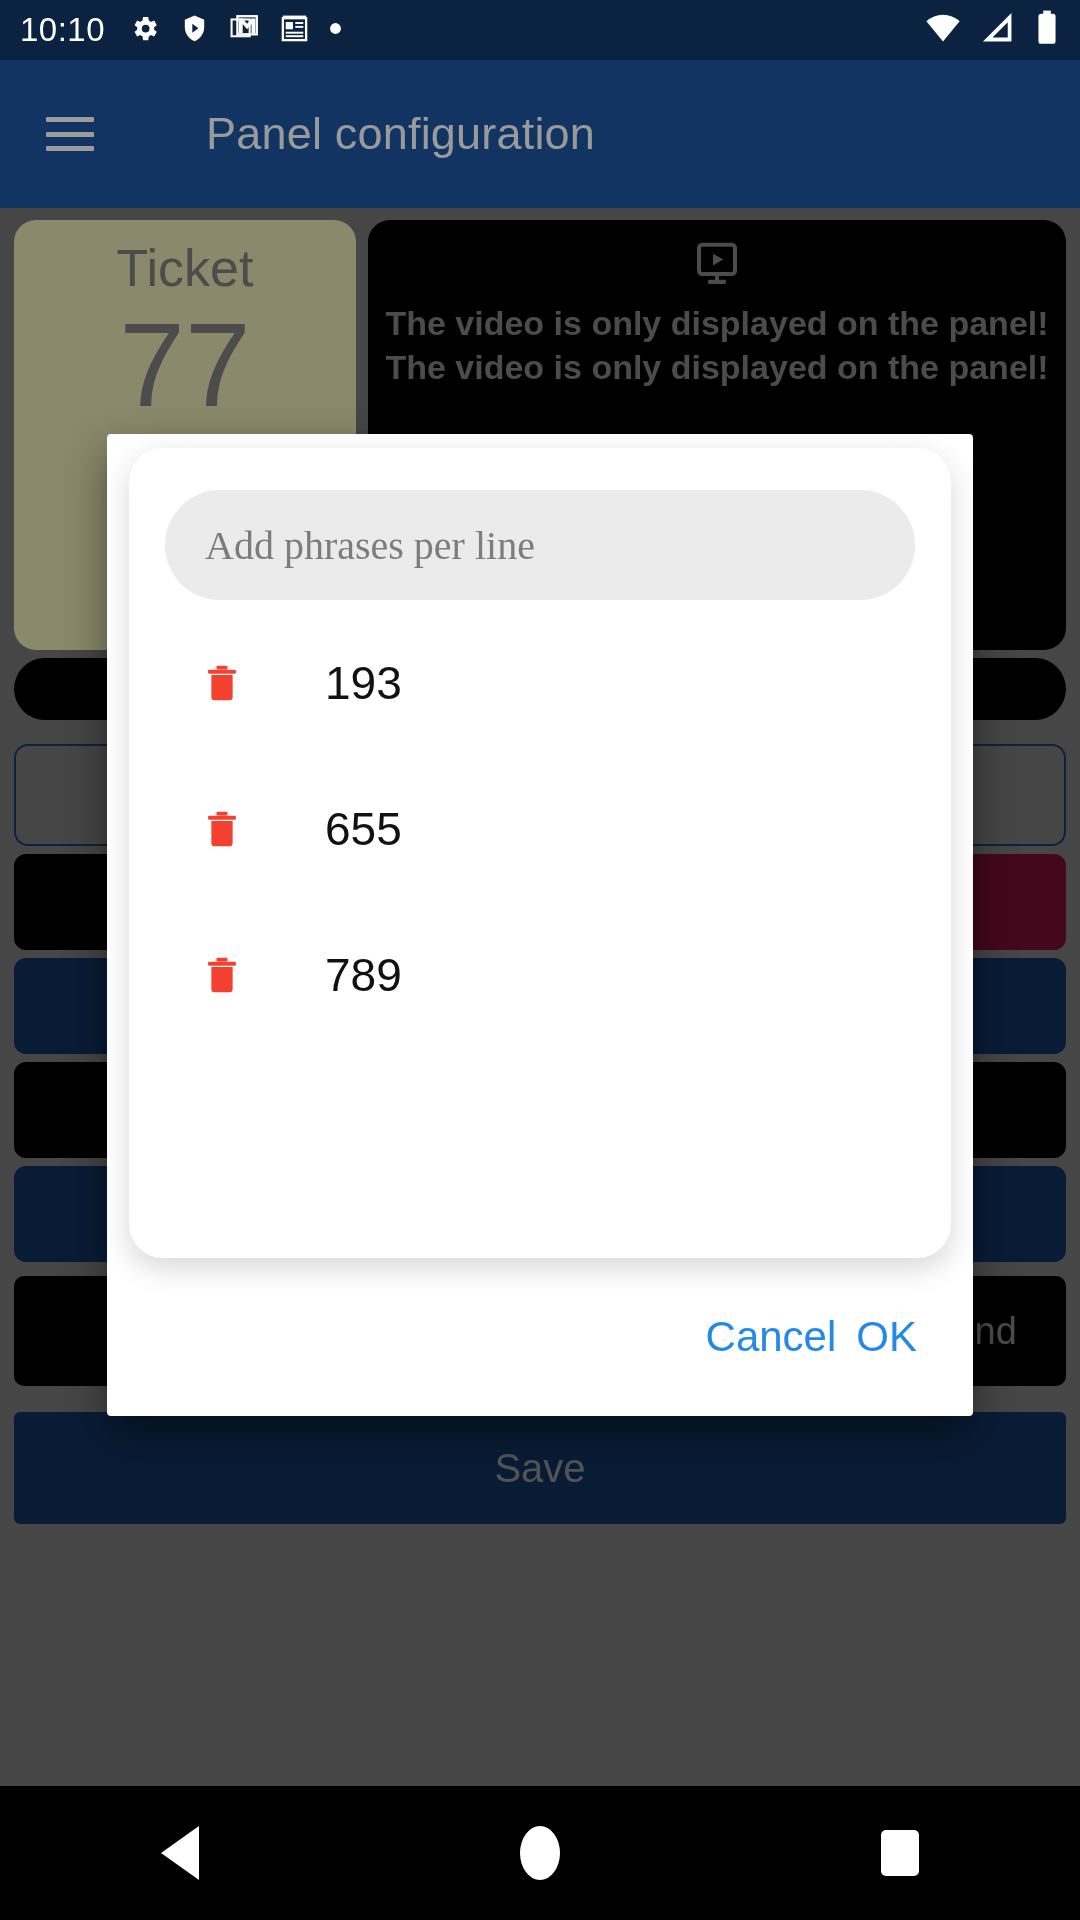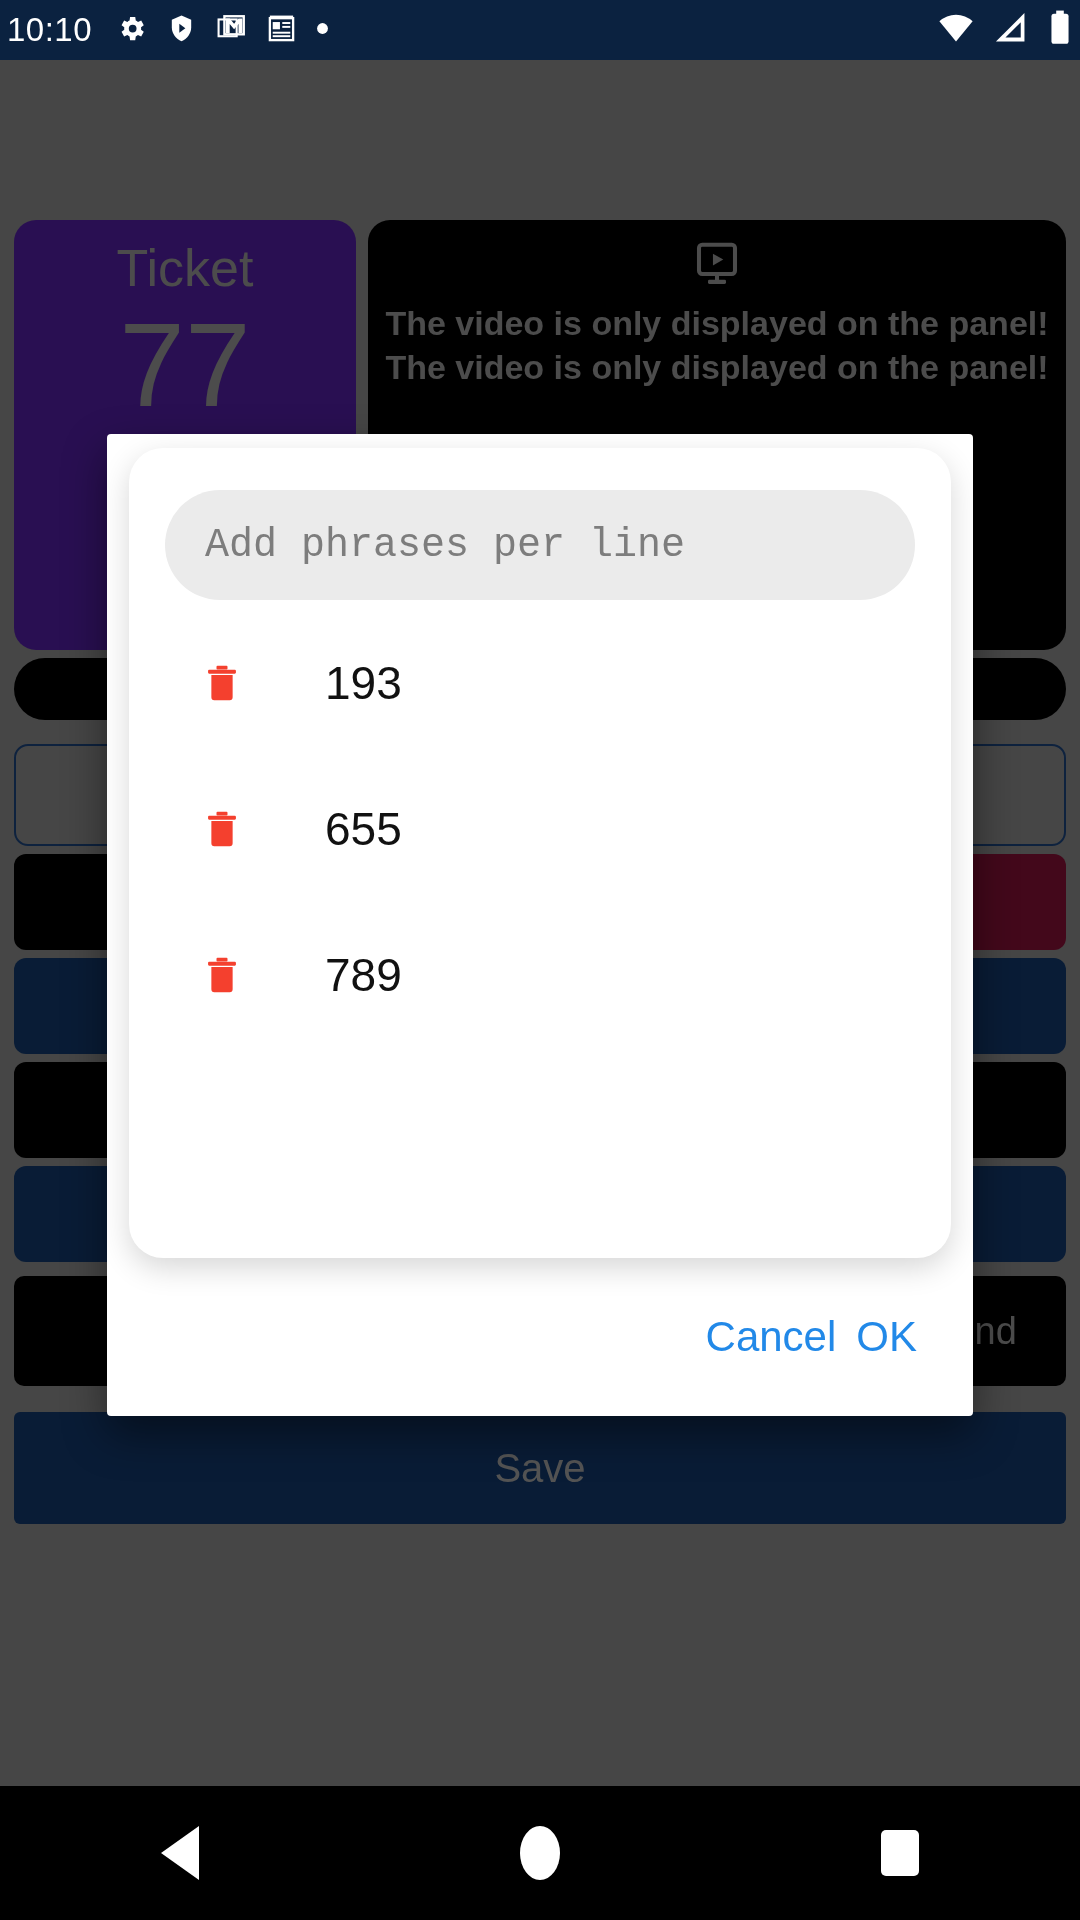--- a/index.html
+++ b/index.html
@@ -7,21 +7,21 @@
     width:1080px; height:1920px;
     background:#000;
     font-family:"Liberation Sans", sans-serif;
     overflow:hidden;
   }
   #screen{ position:relative; width:1080px; height:1920px; background:#808080; overflow:hidden; }
 
   
   .statusbar{
     position:absolute; top:0; left:0; width:1080px; height:60px;
-    background:#0B2240; display:flex; align-items:center; padding:0 7px;
+    background:#0B2240; display:flex; align-items:center; padding:0 20px;
   }
   .sb-time{ color:#fff; font-size:33px; letter-spacing:.5px; font-weight:400; }
   .sb-icons-left{ display:flex; align-items:center; gap:19px; margin-left:24px; }
   .sb-spacer{ flex:1; }
   .sb-icons-right{ display:flex; align-items:center; gap:17px; }
   .sb-ic{ display:block; }
 
   
   .appbar{
     position:absolute; top:60px; left:0; width:1080px; height:148px;
@@ -31,21 +31,21 @@
   .hamburger span{ display:block; height:5px; background:#9C9C9C; border-radius:1px; }
   .appbar-title{
     margin-left:112px; color:#9A9A9A; font-size:45px; font-weight:400; letter-spacing:.2px;
   }
 
   
   .content{ position:absolute; top:208px; left:0; width:1080px; height:1578px; background:#808080; }
 
   .panel-top{ display:flex; padding:12px 14px 0 14px; gap:12px; }
   .ticket-card{
-    width:342px; height:430px; background:#4c1d95; border-radius:22px;
+    width:342px; height:430px; background:#fef9c3; border-radius:22px;
     display:flex; flex-direction:column; align-items:center; padding-top:18px;
   }
   .ticket-label{ color:#8A8A8A; font-size:52px; font-weight:400; }
   .ticket-num{ color:#8A8A8A; font-size:118px; font-weight:400; line-height:1.15; }
   .video-card{
     flex:1; height:430px; background:#000; border-radius:22px;
     display:flex; flex-direction:column; align-items:center; padding-top:18px;
   }
   .video-icon{ margin-bottom:6px; }
   .video-msg{ color:#8A8A8A; font-size:34px; line-height:1.28; text-align:center;font-weight:bold; }
@@ -97,21 +97,21 @@
   }
   .dialog-card{
     position:absolute; left:22px; top:14px; width:822px; height:810px;
     background:#fff; border-radius:34px;
     box-shadow:0 10px 30px rgba(0,0,0,.16);
     padding:42px 36px 0 36px;
   }
   .phrase-input{
     width:100%; height:110px; background:#EBEBEB; border:none; border-radius:56px;
     padding:8px 40px; font-size:40px; color:#0f172a;
-    font-family:Liberation Mono, monospace; outline:none;
+    font-family:Liberation Serif, serif; outline:none;
   }
   .phrase-input::placeholder{ color:#7D7D7D; }
 
   .phrase-list{ margin-top:10px; }
   .phrase-item{
     display:flex; align-items:center; height:146px; padding-left:28px;
   }
   .trash-wrap{ width:58px; display:flex; justify-content:center; }
   .phrase-text{ margin-left:74px; font-size:46px; color:#111; }
 
@@ -274,20 +274,28 @@
       </span>
       <span class="sb-ic">
         <svg width="26" height="38" viewBox="0 0 14 24">
             <rect x="4.6" y="1" width="4.8" height="2.4" fill="#fff"></rect>
             <rect x="1.6" y="3" width="10.8" height="19" rx="1.6" fill="#fff"></rect>
           </svg>
       </span>
     </div>
   </div>
 
+  <div class="appbar">
+    <div class="hamburger">
+      <span></span>
+        <span></span>
+        <span></span>
+    </div>
+    <div class="appbar-title">Panel configuration</div>
+  </div>
 
   <div class="dialog-outer">
 
     <div class="dialog-card">
       <input class="phrase-input" type="text" placeholder="Add phrases per line" style="">
 
       <div class="phrase-list">
 
         <div class="phrase-item">
           <span class="trash-wrap">

